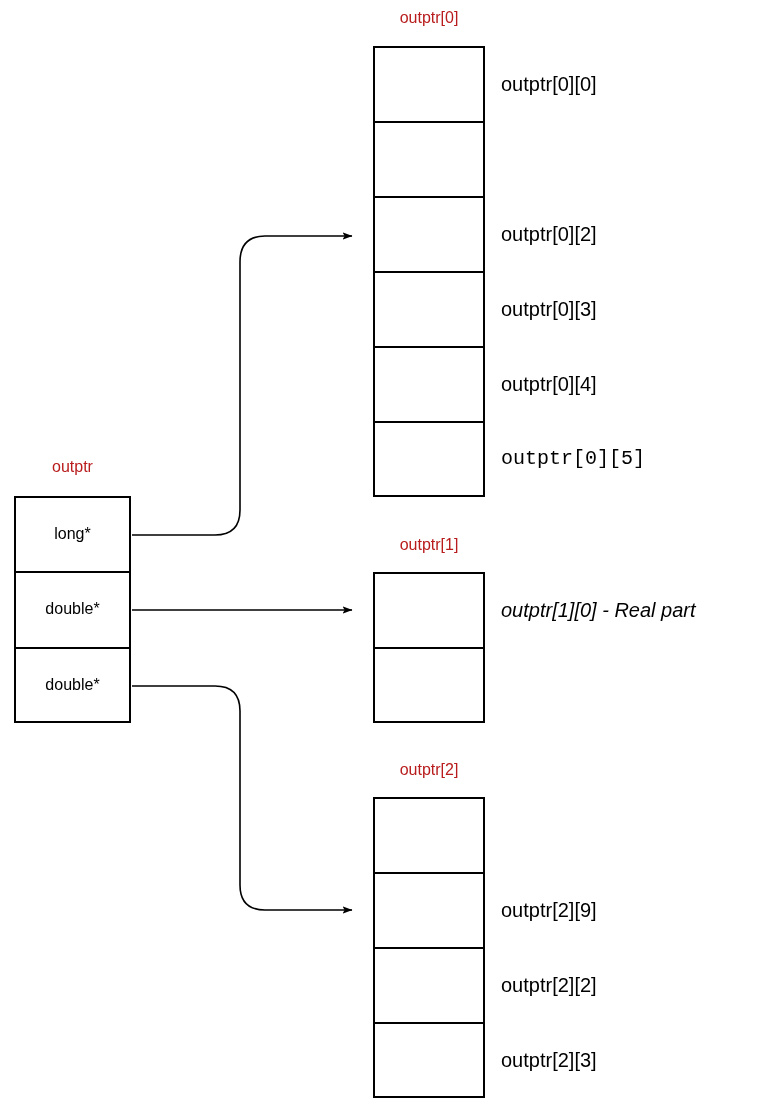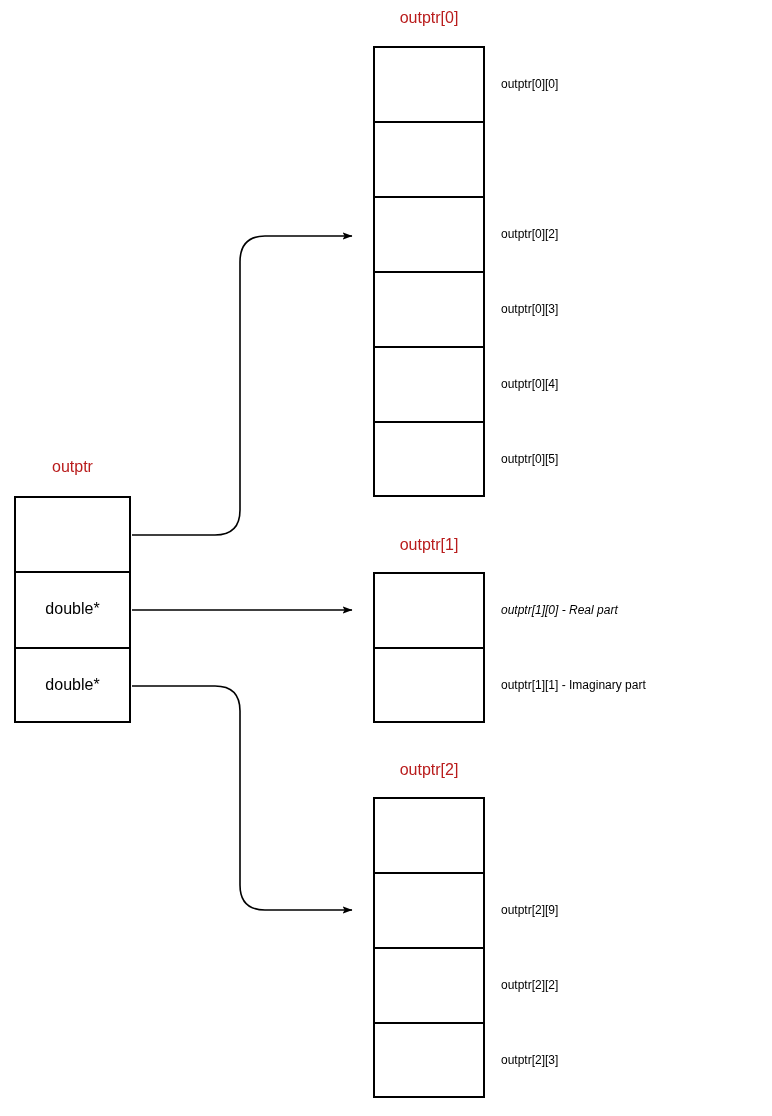--- a/index.html
+++ b/index.html
@@ -36,21 +36,21 @@
     font-size: 16px;
     color: #000000;
     white-space: nowrap;
     line-height: 1;
     display: flex;
     align-items: center;
     justify-content: center;
   }
   .side-label {
     position: absolute;
-    font-size: 12px;
+    font-size: 20px;
     color: #000000;
     white-space: nowrap;
     line-height: 1;
     display: flex;
     align-items: center;
   }
   .box-rect {
     position: absolute;
     box-sizing: border-box;
     border: 2px solid #000000;
@@ -80,45 +80,45 @@
 
     <path d="M132,686 L215,686 Q240,686 240,711 L240,885 Q240,910 265,910 L352,910" fill="none" stroke="#000000" stroke-width="1.6" marker-end="url(#arrowhead)"></path>
   </svg>
 
   <div class="title-label" style="left:14px; top:459px; width:117px;">outptr</div>
 
   <div class="box-rect" style="left:14px; top:496px; width:117px; height:227px;"></div>
   <div class="cell-divider" style="left:14px; top:571px; width:117px;"></div>
   <div class="cell-divider" style="left:14px; top:647px; width:117px;"></div>
 
+  <div class="cell-text" style="left:14px; top:496px; width:117px; height:75px;">long*</div>
   <div class="cell-text" style="left:14px; top:571px; width:117px; height:76px;">double*</div>
   <div class="cell-text" style="left:14px; top:647px; width:117px; height:76px;">double*</div>
 
   <div class="title-label" style="left:373px; top:10px; width:112px;">outptr[0]</div>
 
   <div class="box-rect" style="left:373px; top:46px; width:112px; height:451px;"></div>
   <div class="cell-divider" style="left:373px; top:121px; width:112px;"></div>
   <div class="cell-divider" style="left:373px; top:196px; width:112px;"></div>
   <div class="cell-divider" style="left:373px; top:271px; width:112px;"></div>
   <div class="cell-divider" style="left:373px; top:346px; width:112px;"></div>
   <div class="cell-divider" style="left:373px; top:421px; width:112px;"></div>
 
   <div class="side-label" style="left:501px; top:46px; height:75px;">outptr[0][0]</div>
   <div class="side-label" style="left:501px; top:196px; height:75px;">outptr[0][2]</div>
   <div class="side-label" style="left:501px; top:271px; height:75px;">outptr[0][3]</div>
   <div class="side-label" style="left:501px; top:346px; height:75px;">outptr[0][4]</div>
-  <div class="side-label" style="left:501px; top:421px; height:76px;">outptr[0][5]</div>
+  <div class="side-label" style="left:501px; top:421px; height:76px;font-family:Liberation Mono, monospace;">outptr[0][5]</div>
 
   <div class="title-label" style="left:373px; top:537px; width:112px;">outptr[1]</div>
 
   <div class="box-rect" style="left:373px; top:572px; width:112px; height:151px;"></div>
   <div class="cell-divider" style="left:373px; top:647px; width:112px;"></div>
 
   <div class="side-label" style="left:501px; top:572px; height:75px;font-style:italic;">outptr[1][0] - Real part</div>
-  <div class="side-label" style="left:501px; top:647px; height:76px;">outptr[1][1] - Imaginary part</div>
 
   <div class="title-label" style="left:373px; top:762px; width:112px;">outptr[2]</div>
 
   <div class="box-rect" style="left:373px; top:797px; width:112px; height:301px;"></div>
   <div class="cell-divider" style="left:373px; top:872px; width:112px;"></div>
   <div class="cell-divider" style="left:373px; top:947px; width:112px;"></div>
   <div class="cell-divider" style="left:373px; top:1022px; width:112px;"></div>
 
   <div class="side-label" style="left:501px; top:872px; height:75px;">outptr[2][9]</div>
   <div class="side-label" style="left:501px; top:947px; height:75px;">outptr[2][2]</div>

